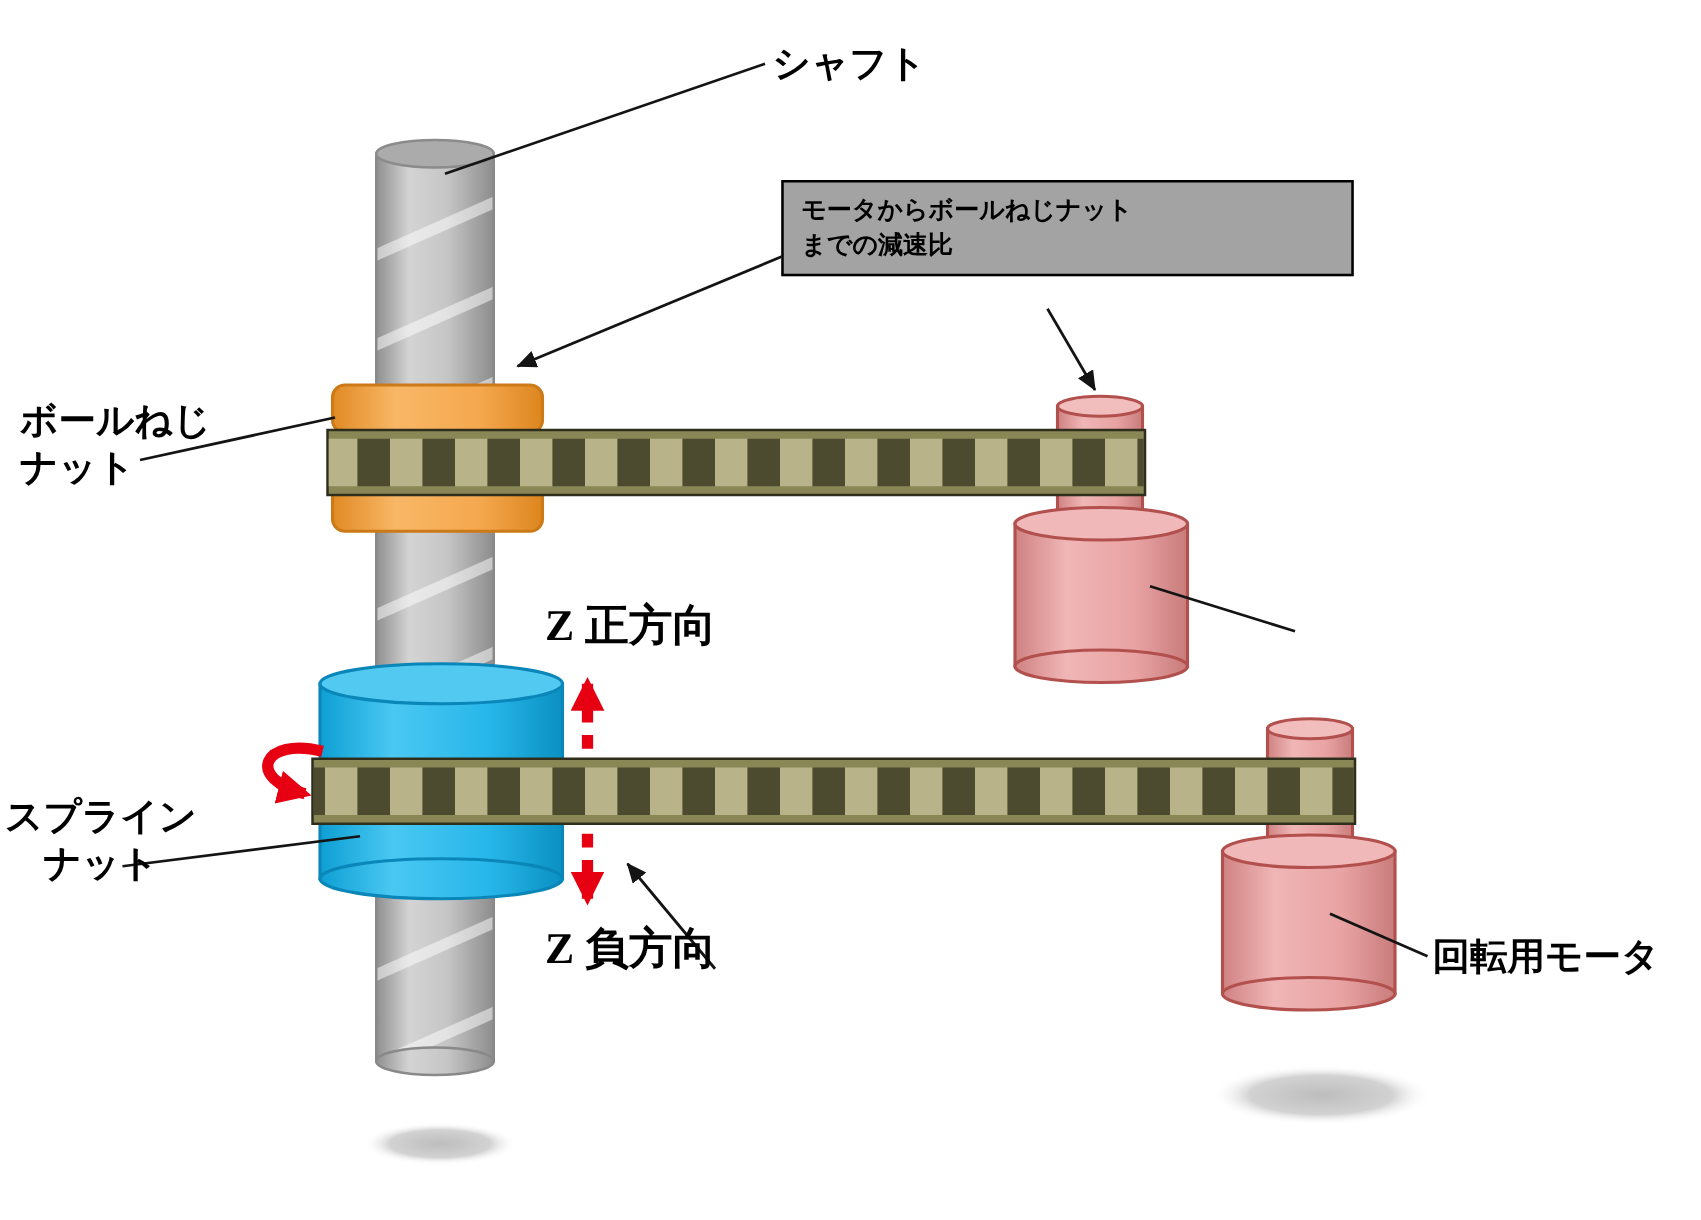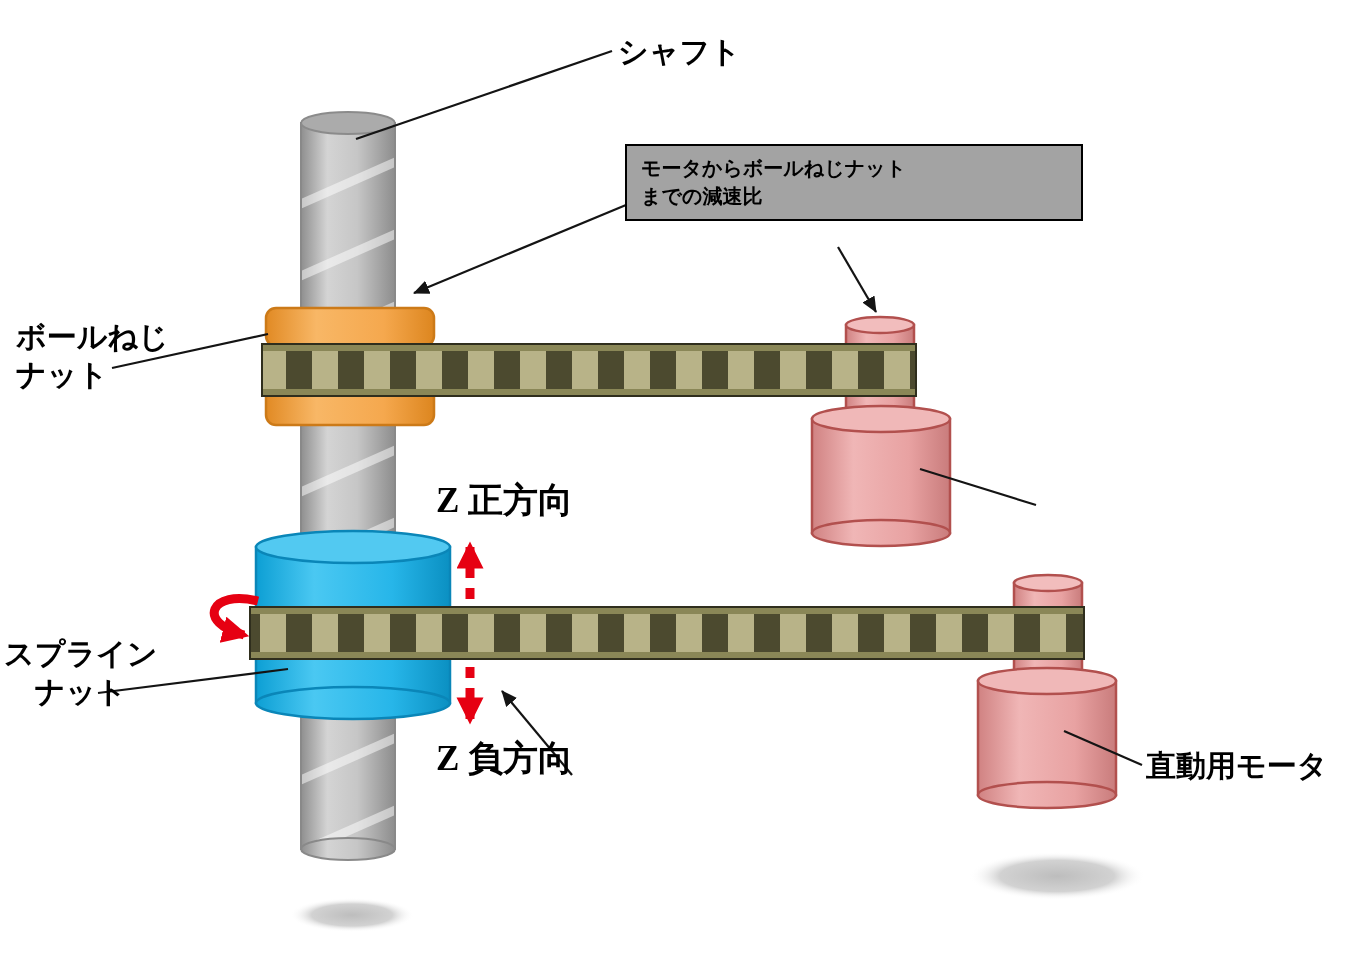--- a/index.html
+++ b/index.html
@@ -154,20 +154,20 @@
   <div class="callout" style="left:625px;top:113px;width:458px;">モータからボールねじナット
 までの減速比</div>
 
   <div class="lbl" style="left:16px;top:287px;">ボールねじ
 ナット</div>
 
   <div class="lbl" style="left:4px;top:604px;text-align:center;">スプライン
 ナット</div>
 
 
-  <div class="lbl" style="left:1146px;top:716px;">直動用モータ</div>
+  <div class="lbl" style="left:1146px;top:716px;">回転用モータ</div>
 
   <div class="lbl small" style="left:436px;top:448px;">Z 正方向</div>
 
   <div class="lbl small" style="left:436px;top:706px;">Z 負方向</div>
 
 
 </div>
 
 </body></html>

